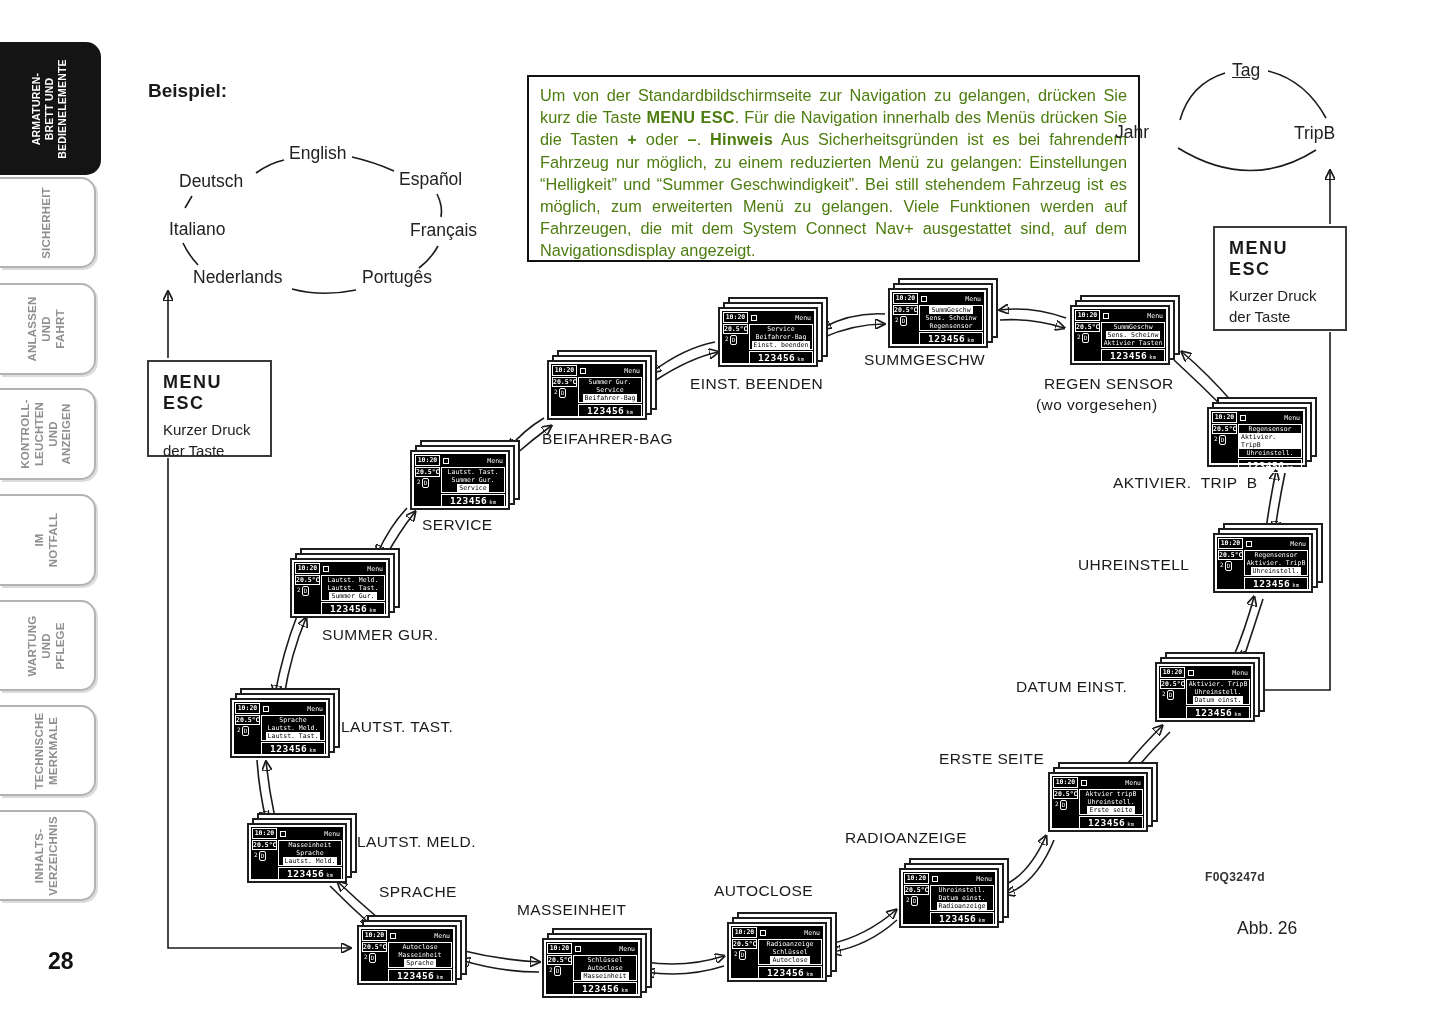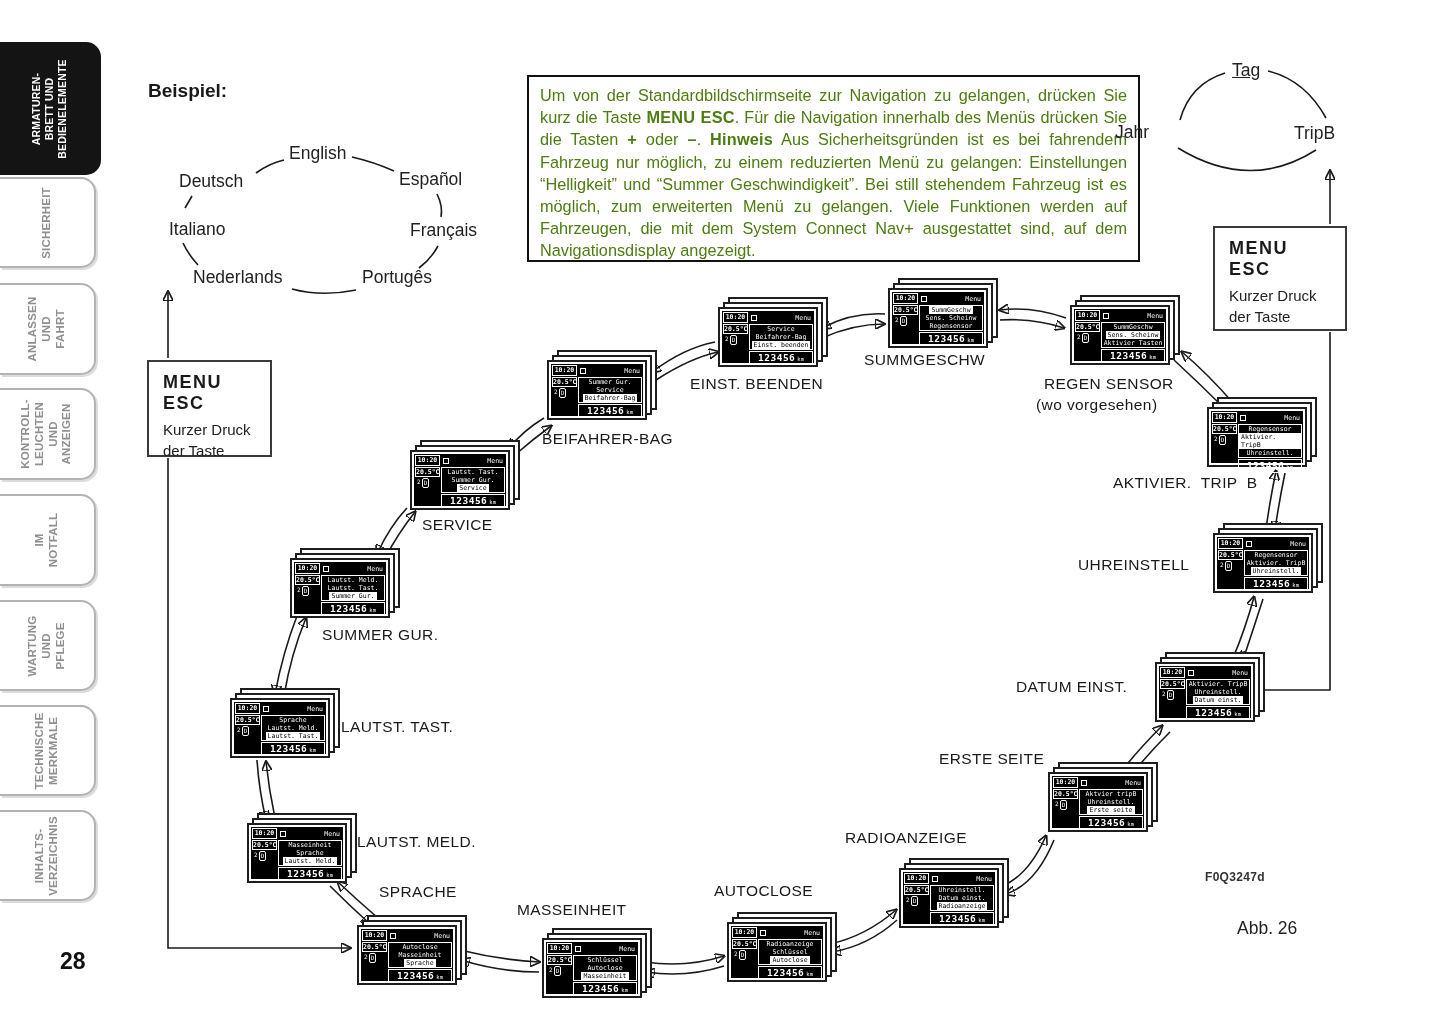--- a/index.html
+++ b/index.html
@@ -11,21 +11,21 @@
   .tab { position:absolute; left:0; width:96px; background:#fff;
          border:2px solid #b3b3b3; border-left:none; border-radius:0 15px 15px 0;
          box-shadow:2px 2px 0 #dcdcdc; }
   .tab.active { background:#141414; border-color:#141414; width:101px;
                 box-shadow:none; }
   .tab-text { position:absolute; top:50%; left:50%;
               transform:translate(-50%,-50%) rotate(-90deg);
               white-space:pre-line; text-align:center; font-weight:bold;
               color:#8f8f8f; font-size:11.5px; line-height:1.2; letter-spacing:.2px; }
   .tab.active .tab-text { color:#fff; font-size:10.5px; line-height:1.25; }
-  .page-num { position:absolute; left:60px; top:948px; font-size:23px; font-weight:bold; color:#111; }
+  .page-num { position:absolute; left:48px; top:948px; font-size:23px; font-weight:bold; color:#111; }
 
   
   .beispiel { position:absolute; left:148px; top:80px; font-size:19px; font-weight:bold; }
   .lang-label { position:absolute; font-size:17.5px; color:#222; white-space:pre; }
   .date-label { position:absolute; font-size:17.5px; color:#222; }
 
   
   .info-box { position:absolute; left:527px; top:75px; width:613px; height:187px;
               border:2px solid #111; padding:7px 11px 19px 11px;
               font-size:16.3px; line-height:22.2px; text-align:justify; color:#4d7c0f; }

